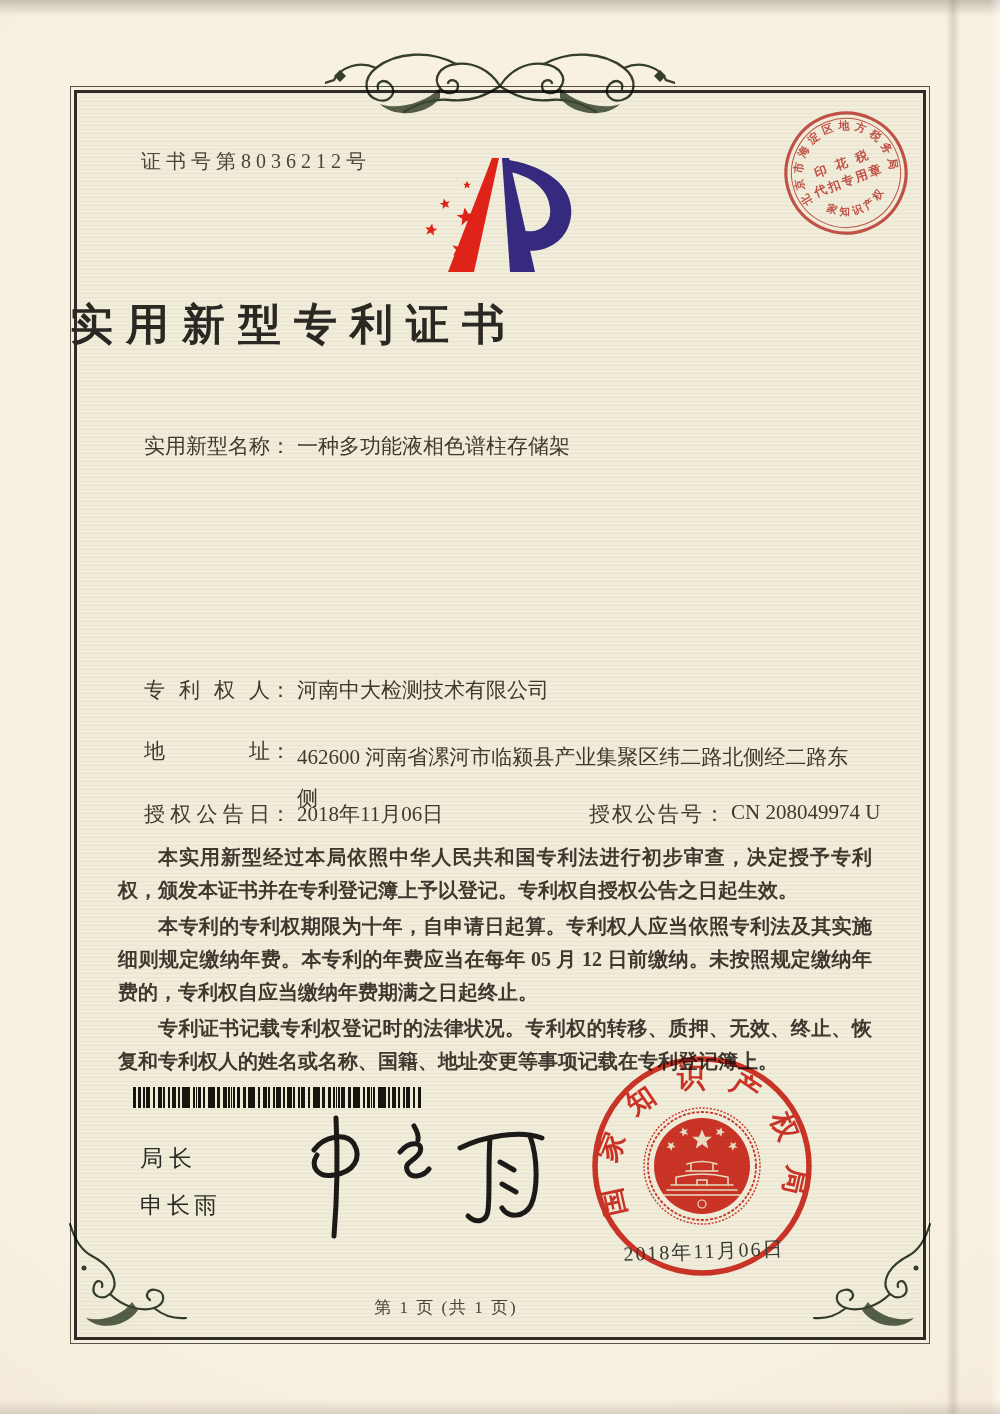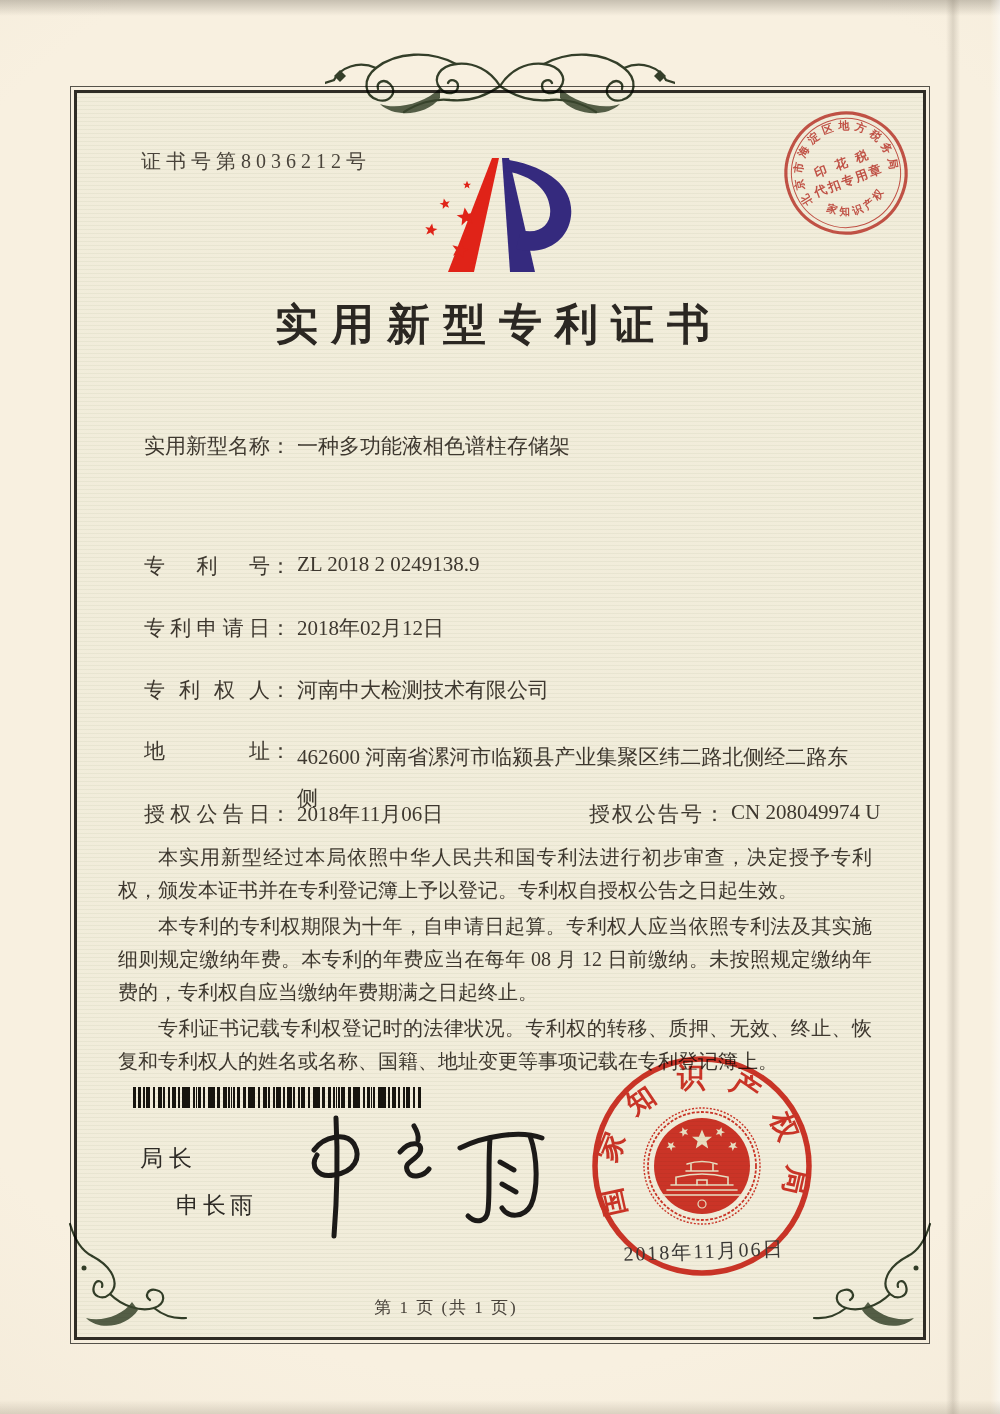--- a/index.html
+++ b/index.html
@@ -19,49 +19,49 @@
   
   .frame{position:absolute;left:70px;top:86px;width:858px;height:1256px;
          border:1.5px solid #55524a;}
   .frame-inner{position:absolute;inset:3px;border:3px solid #2f2c25;
          background:
            repeating-linear-gradient(180deg, rgba(148,158,118,.10) 0 1px, rgba(0,0,0,0) 1px 4px),
            linear-gradient(180deg, rgba(226,229,206,.30), rgba(226,229,206,.30));}
 
   .txt{position:absolute;color:#3d3831;}
   .cert-no{left:103px;top:148px;font-size:20px;letter-spacing:5px;color:#49433a;margin-left:38px;}
-  .title{left:70px;top:296px;width:858px;text-align:center;font-size:43px;font-weight:bold;
+  .title{left:70px;top:296px;width:858px;font-size:43px;font-weight:bold;
          letter-spacing:13px;color:#2b2722;}
 
   
   .row{position:absolute;left:120px;font-size:21px;color:#3e382f;white-space:nowrap;margin-left:24px;}
   .flabel{display:inline-block;width:126px;text-align:justify;text-align-last:justify;vertical-align:top;}
   .colon{display:inline-block;margin:0 6px 0 0;vertical-align:top;}
   .fval{display:inline-block;vertical-align:top;}
   .row-address .fval{white-space:normal;width:560px;line-height:41px;}
   .pair2{position:absolute;left:445px;top:0;}
   .pair2 .flabel{width:auto;letter-spacing:2px;}
 
   
   .body-text{position:absolute;left:118px;top:841px;width:768px;font-size:20px;
              line-height:33px;color:#3e382f;text-align:justify;}
-  .body-text p{margin:0 14px 3px 0;text-indent:2em;}
+  .body-text p{margin:0 14px 3px 0;text-indent:2em;font-weight:bold;}
 
   
   .barcode{position:absolute;left:133px;top:1087px;width:288px;height:21px;
     background:
       repeating-linear-gradient(90deg,#17150f 0 2px,transparent 2px 5px),
       repeating-linear-gradient(90deg,#17150f 0 1px,transparent 1px 7px),
       repeating-linear-gradient(90deg,#17150f 0 3px,transparent 3px 13px),
       repeating-linear-gradient(90deg,transparent 0 17px,#efe9d8 17px 19px);}
 
   .signer-title{left:140px;top:1143px;font-size:23px;letter-spacing:6px;color:#2e2b26;
                 font-family:Liberation Sans, sans-serif;}
   .signer-name{left:140px;top:1190px;font-size:23px;letter-spacing:4px;color:#2e2b26;
-                font-family:"Liberation Sans","DejaVu Sans",sans-serif;margin-left:36px;}
+                font-family:"Liberation Sans","DejaVu Sans",sans-serif;}
 
   .seal-date{left:598px;top:1238px;width:212px;text-align:center;font-size:20px;
              letter-spacing:2px;color:#3a3835;transform:rotate(-2deg);}
   .footer{left:70px;top:1296px;width:718px;text-align:center;font-size:17px;
           letter-spacing:2px;color:#48423a;margin-left:17px;}
 
   .abs{position:absolute;}
   .seal{mix-blend-mode:multiply;opacity:.93;}
   .ornament{mix-blend-mode:multiply;}
 </style>
@@ -153,42 +153,36 @@
     <text font-size="10.5" font-weight="bold" fill="#c94b44" letter-spacing="3.5" font-family="Liberation Serif, DejaVu Serif, serif">
       <textPath href="#taxBottom" startOffset="50%" text-anchor="middle">国家知识产权局</textPath>
     </text>
   </svg>
 
   <div class="txt title">实用新型专利证书</div>
 
   <div class="row" style="top:432px;">
     <span class="flabel">实用新型名称</span><span class="colon">：</span><span class="fval">一种多功能液相色谱柱存储架</span>
   </div>
-  <div class="row" style="top:552px;">
-    <span class="flabel">专利号</span><span class="colon">：</span><span class="fval">ZL 2018 2 0249138.9</span>
-  </div>
-  <div class="row" style="top:614px;">
-    <span class="flabel">专利申请日</span><span class="colon">：</span><span class="fval">2018年02月12日</span>
-  </div>
   <div class="row" style="top:676px;">
     <span class="flabel">专利权人</span><span class="colon">：</span><span class="fval">河南中大检测技术有限公司</span>
   </div>
   <div class="row row-address" style="top:737px;">
     <span class="flabel">地址</span><span class="colon">：</span><span class="fval">462600 河南省漯河市临颍县产业集聚区纬二路北侧经二路东侧</span>
   </div>
   <div class="row" style="top:800px;">
     <span class="flabel">授权公告日</span><span class="colon">：</span><span class="fval">2018年11月06日</span>
     <span class="pair2">
       <span class="flabel">授权公告号</span><span class="colon">：</span><span class="fval">CN 208049974 U</span>
     </span>
   </div>
 
   <div class="body-text">
     <p>本实用新型经过本局依照中华人民共和国专利法进行初步审查，决定授予专利权，颁发本证书并在专利登记簿上予以登记。专利权自授权公告之日起生效。</p>
-    <p>本专利的专利权期限为十年，自申请日起算。专利权人应当依照专利法及其实施细则规定缴纳年费。本专利的年费应当在每年 08 月 12 日前缴纳。未按照规定缴纳年费的，专利权自应当缴纳年费期满之日起终止。</p>
+    <p>本专利的专利权期限为十年，自申请日起算。专利权人应当依照专利法及其实施细则规定缴纳年费。本专利的年费应当在每年 05 月 12 日前缴纳。未按照规定缴纳年费的，专利权自应当缴纳年费期满之日起终止。</p>
     <p>专利证书记载专利权登记时的法律状况。专利权的转移、质押、无效、终止、恢复和专利权人的姓名或名称、国籍、地址变更等事项记载在专利登记簿上。</p>
   </div>
 
   <div class="barcode"></div>
 
   <div class="txt signer-title">局长</div>
   <div class="txt signer-name">申长雨</div>
 
   <svg class="abs" style="left:262px;top:1098px;" width="300" height="150" viewBox="0 0 300 150">
     <g stroke="#1c1a18" stroke-width="5" fill="none" stroke-linecap="round" stroke-linejoin="round">

